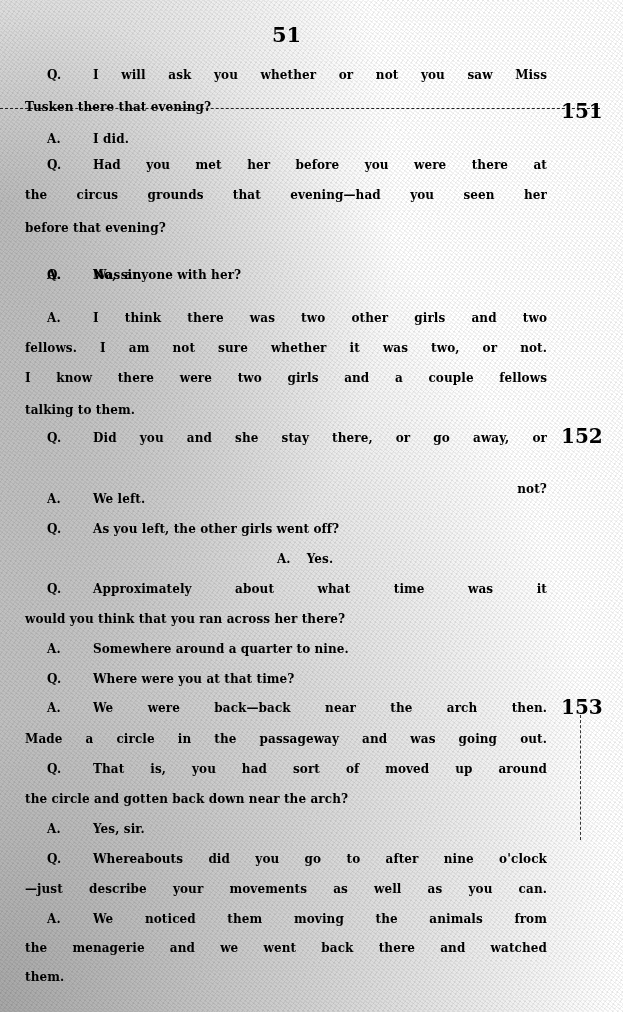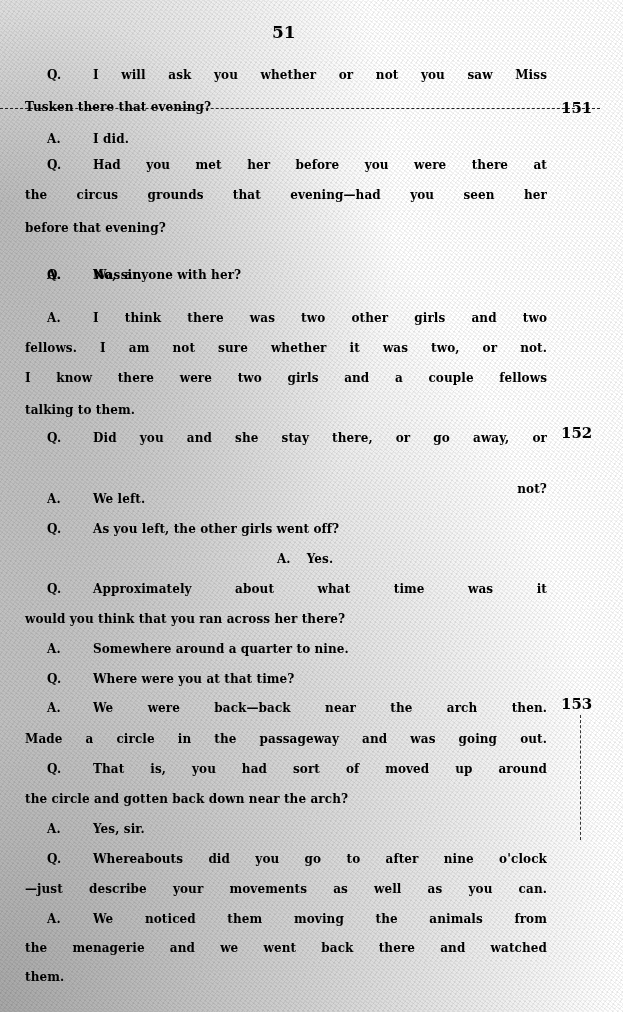--- a/index.html
+++ b/index.html
@@ -14,32 +14,32 @@
       background:
         radial-gradient(ellipse at 0% 100%, rgba(0,0,0,0.35) 0%, rgba(0,0,0,0.18) 35%, rgba(0,0,0,0) 70%),
         radial-gradient(ellipse at 0% 20%, rgba(0,0,0,0.22) 0%, rgba(0,0,0,0) 45%),
         repeating-linear-gradient(37deg, rgba(0,0,0,0.06) 0 1px, transparent 1px 3px),
         repeating-linear-gradient(-53deg, rgba(0,0,0,0.05) 0 1px, transparent 1px 4px);
       pointer-events:none;
     }
     .page { position:absolute; inset:0; }
     .page-number {
       position:absolute; left:272px; top:22px;
-      font-size:17px; font-weight:bold;
+      font-size:21px; font-weight:bold;
     }
     .line {
       position:absolute; left:25px; width:522px;
       font-size:12px; font-weight:bold; line-height:22px; white-space:nowrap;
       letter-spacing:0.1px;
     }
     .line.justify { text-align:justify; text-align-last:justify; }
     .line.indent { padding-left:22px; width:500px; }
     .spk { display:inline-block; width:46px; }
     .margin-num {
-      position:absolute; left:561px; font-size:15px; font-weight:bold;
+      position:absolute; left:561px; font-size:20px; font-weight:bold;
     }
     .strike {
       position:absolute; left:0; top:108px; width:600px; height:0;
       border-top:1.5px dashed #222;
     }
     .vbar {
       position:absolute; left:580px; top:715px; width:0; height:125px;
       border-left:1.5px dashed #333;
     }
   </style>

